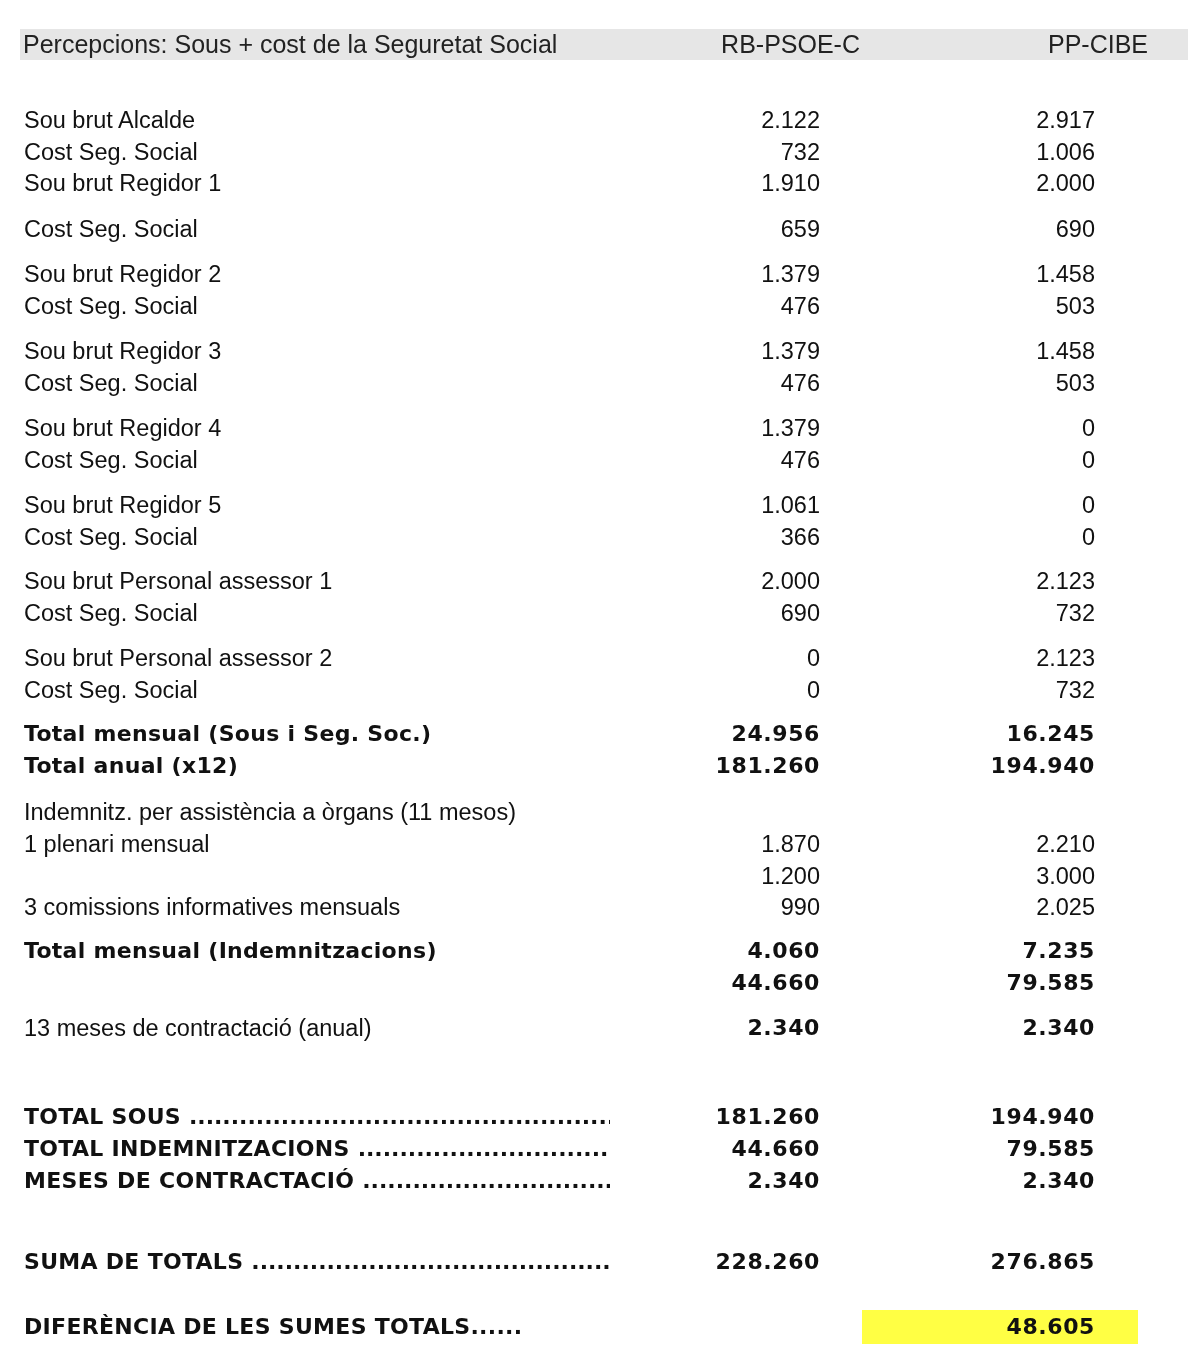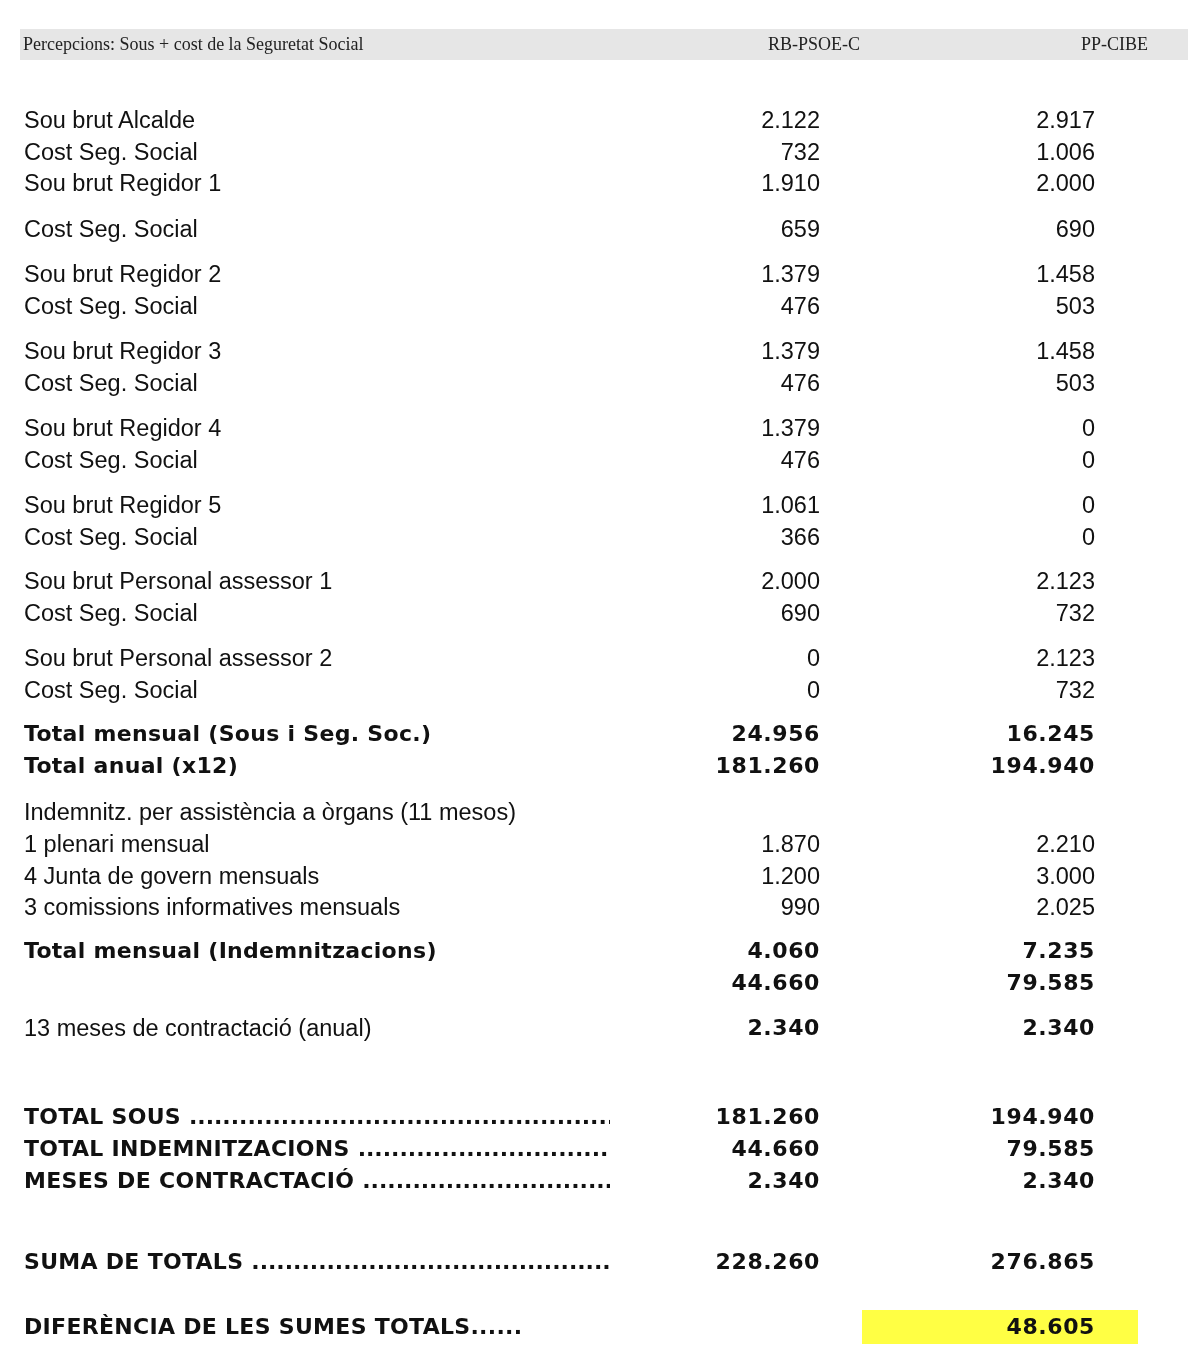--- a/index.html
+++ b/index.html
@@ -3,21 +3,21 @@
 <meta charset="utf-8">
 <style>
   html, body { margin: 0; padding: 0; background: #ffffff; }
   body { width: 1200px; height: 1370px; position: relative; overflow: hidden;
          font-family: "Liberation Sans", sans-serif; color: #111; }
   .header { position: absolute; left: 20px; top: 29px; width: 1168px; height: 31px; background: #e6e6e6; }
   .row { position: absolute; left: 0; width: 1160px; height: 32px; font-size: 23.5px; line-height: 32px; }
   .row .label { position: absolute; left: 24px; white-space: nowrap; }
   .row .v1 { position: absolute; right: 340px; text-align: right; white-space: nowrap; }
   .row .v2 { position: absolute; right: 65px; text-align: right; white-space: nowrap; }
-  .header .label, .header .v1, .header .v2 { position: absolute; top: 0; line-height: 31px; font-size: 18px; white-space: nowrap; color: #222; font-family: Liberation Serif, serif; }
+  .header .label, .header .v1, .header .v2 { position: absolute; top: 0; line-height: 31px; font-size: 25px; white-space: nowrap; color: #222; }
   .header .label { left: 3px; }
   .header .v1 { right: 328px; }
   .header .v2 { right: 40px; }
   .bold { font-weight: bold; letter-spacing: 0.6px; }
   .bold .label { font-family: "DejaVu Sans", sans-serif; font-size: 22px; letter-spacing: 0.3px; }
   .bold .v1, .bold .v2 { font-family: "DejaVu Sans", sans-serif; font-size: 22px; }
   .summary .label { font-family: "DejaVu Sans", sans-serif; font-weight: bold; font-size: 22px; width: 586px; overflow: hidden; }
   .dots { letter-spacing: 0; }
   .highlight { position: absolute; left: 862px; top: 1310px; width: 276px; height: 34px; background: #ffff44; }
 </style>
@@ -126,21 +126,20 @@
 
 <div class="row" style="top:796px">
   <span class="label">Indemnitz.  per assistència a òrgans (11 mesos)</span>
 </div>
 <div class="row" style="top:828px">
   <span class="label">1 plenari mensual</span>
   <span class="v1">1.870</span>
   <span class="v2">2.210</span>
 </div>
 <div class="row" style="top:860px">
-  <span class="label">4 Junta de govern mensuals</span>
   <span class="v1">1.200</span>
   <span class="v2">3.000</span>
 </div>
 <div class="row" style="top:891px">
   <span class="label">3 comissions informatives mensuals</span>
   <span class="v1">990</span>
   <span class="v2">2.025</span>
 </div>
 
 <div class="row bold" style="top:935px">

